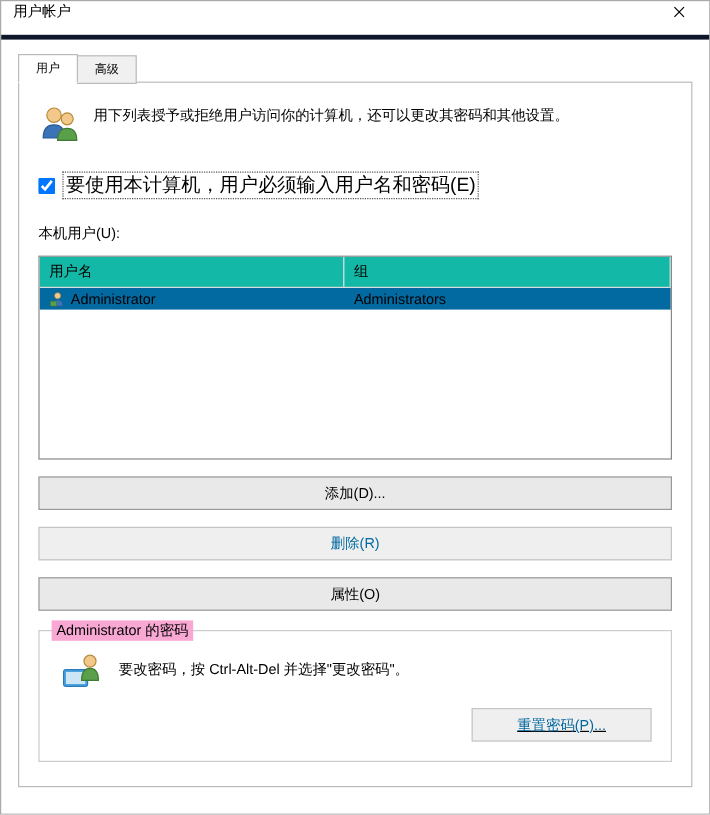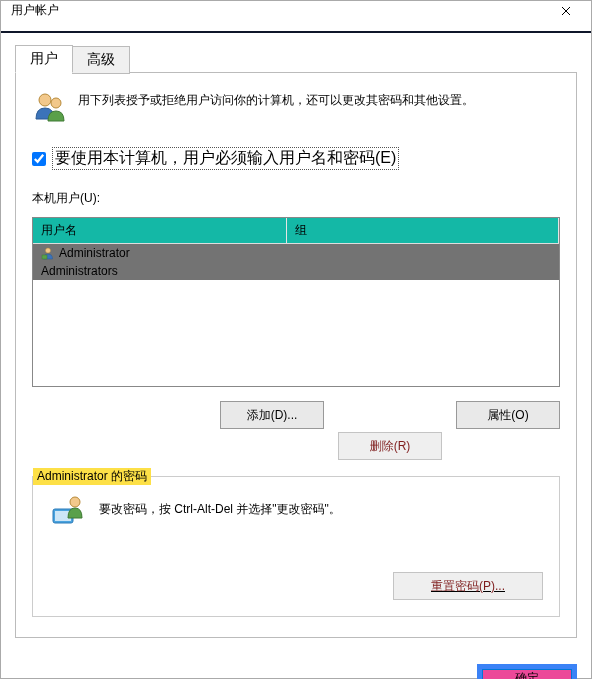--- a/index.html
+++ b/index.html
@@ -17,21 +17,21 @@
       border: 1px solid #aaa;
       background: #fff;
       display: flex;
       flex-direction: column;
     }
     .titlebar {
       height: 32px;
       display: flex;
       align-items: center;
       padding: 0 2px 11px 10px;
-      border-bottom: 2px solid #0f172a;
+      border-bottom: 4px solid #0f172a;
     }
     .titlebar-title { flex: 1; font-size: 12px; }
     .titlebar-close {
       width: 46px;
       height: 30px;
       display: flex;
       align-items: center;
       justify-content: center;
       cursor: pointer;
     }
@@ -44,21 +44,21 @@
     }
     .tabs {
       display: flex;
       position: relative;
       z-index: 2;
     }
     .tab {
       border: 1px solid #bbb;
       padding: 4px 14px;
       background: #fff;
-      font-size: 14px;
+      font-size: 10px;
       cursor: pointer;
       margin-right: -1px;
       position: relative;
     }
     .tab.active {
       border-bottom: 1px solid #fff;
       z-index: 3;
     }
     .tab.inactive {
       background: #f0f0f0;
@@ -113,64 +113,63 @@
     }
     .list-header .col {
       padding: 4px 8px;
       font-size: 12px;
       border-right: 1px solid #e5e5e5;
     }
     .col-user { width: 254px; }
     .col-group { flex: 1; }
     .list-row {
       display: flex;
-      background: #737373;
-      flex-direction: column;
+      background: #0369a1;
     }
     .list-row .cell {
       padding: 2px 8px;
       font-size: 12px;
       display: flex;
       align-items: center;
       gap: 4px;
     }
     .user-icon { width: 14px; height: 14px; flex-shrink: 0; }
     .btn-row {
       display: flex;
       justify-content: flex-end;
       gap: 14px;
       margin-bottom: 16px;
+      flex-direction: column;
     }
     .btn {
       min-width: 104px;
       height: 28px;
       border: 1px solid #999;
       background: #e9e9e9;
       font-size: 12px;
       font-family: inherit;
       cursor: pointer;
       padding: 0 10px;
     }
     .btn:disabled {
-      color: #7f1d1d;
+      color: #0369a1;
       background: #efefef;
       border-color: #c4c4c4;
       cursor: default;
-      margin-top: 31px;
     }
     .fieldset {
       border: 1px solid #ccc;
       padding: 14px 16px 16px 16px;
       position: relative;
     }
     .fieldset-legend {
       position: absolute;
       top: -9px;
-      left: 0;
-      background: #fde047;
+      left: 10px;
+      background: #f9a8d4;
       padding: 0 4px;
       font-size: 12px;
     }
     .pw-row {
       display: flex;
       align-items: center;
       gap: 14px;
       margin-bottom: 14px;
     }
     .pw-icon { width: 36px; height: 36px; flex-shrink: 0; }

